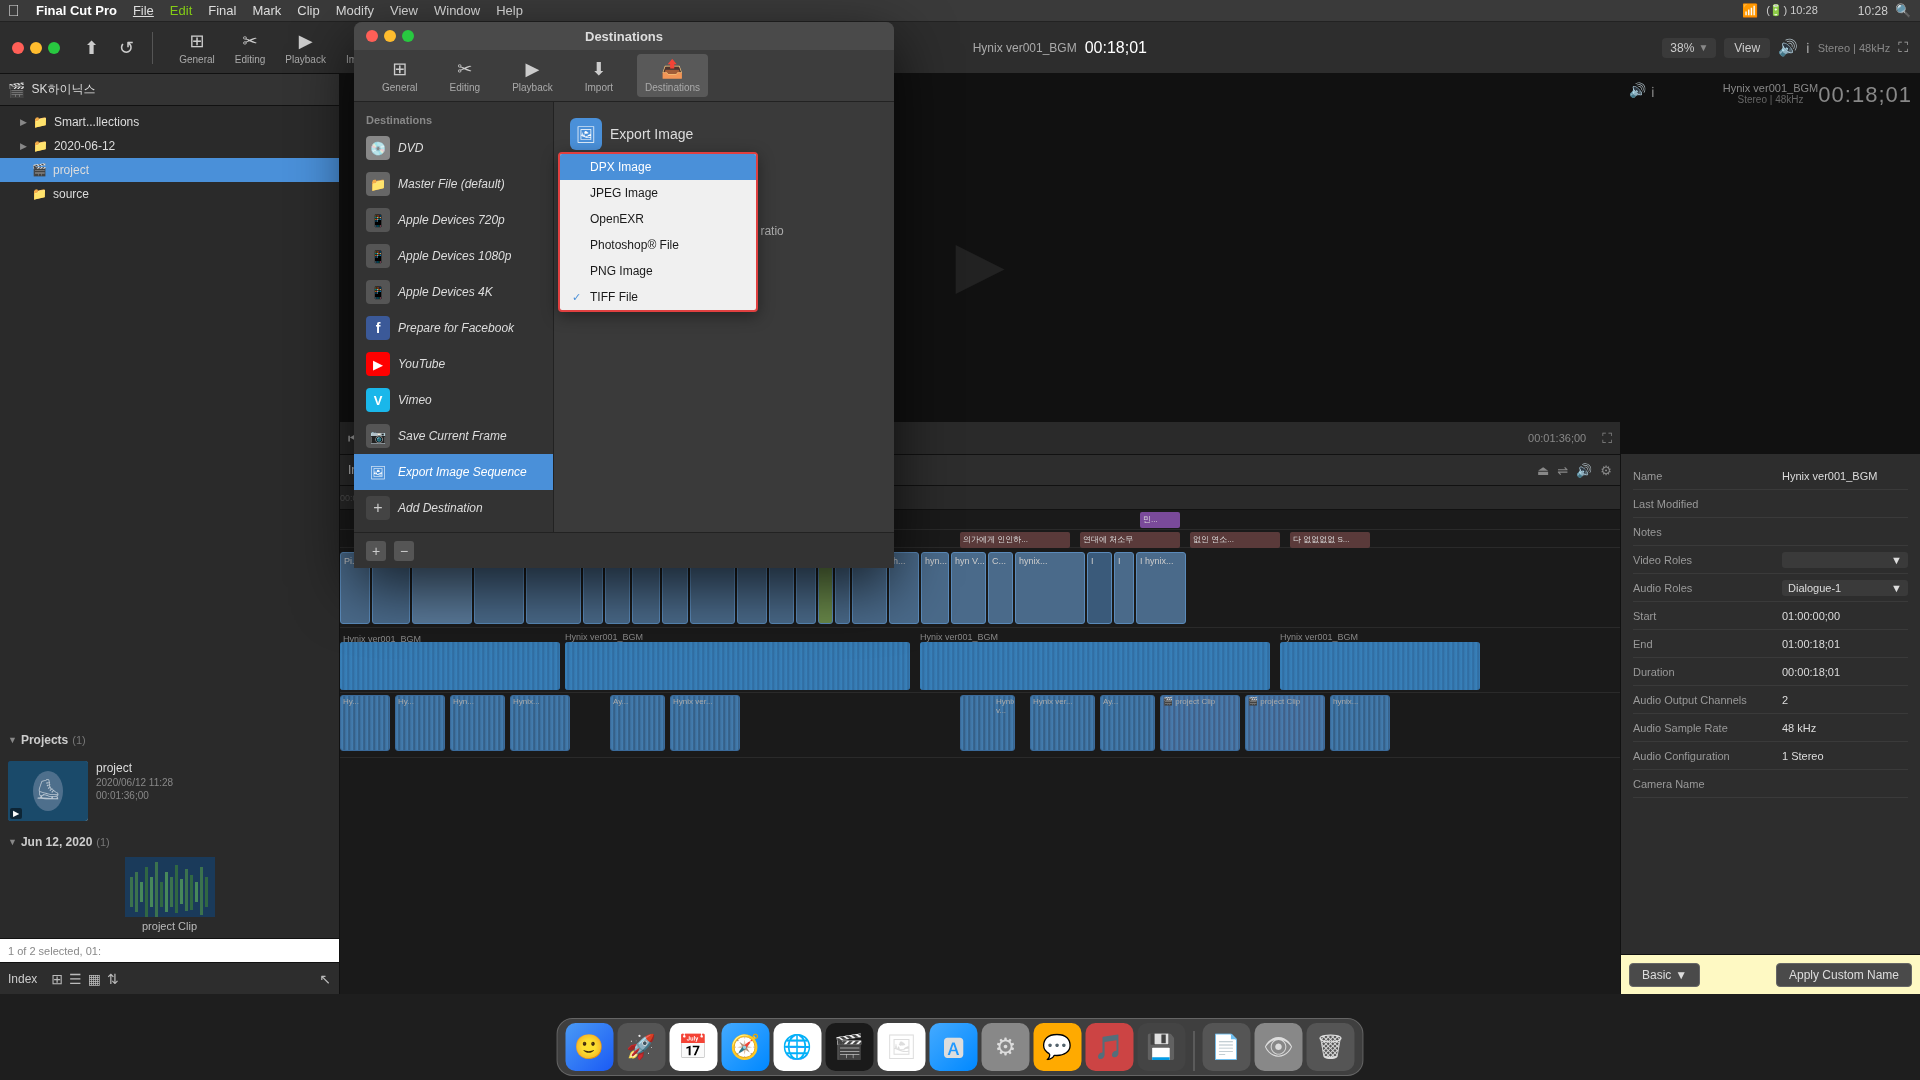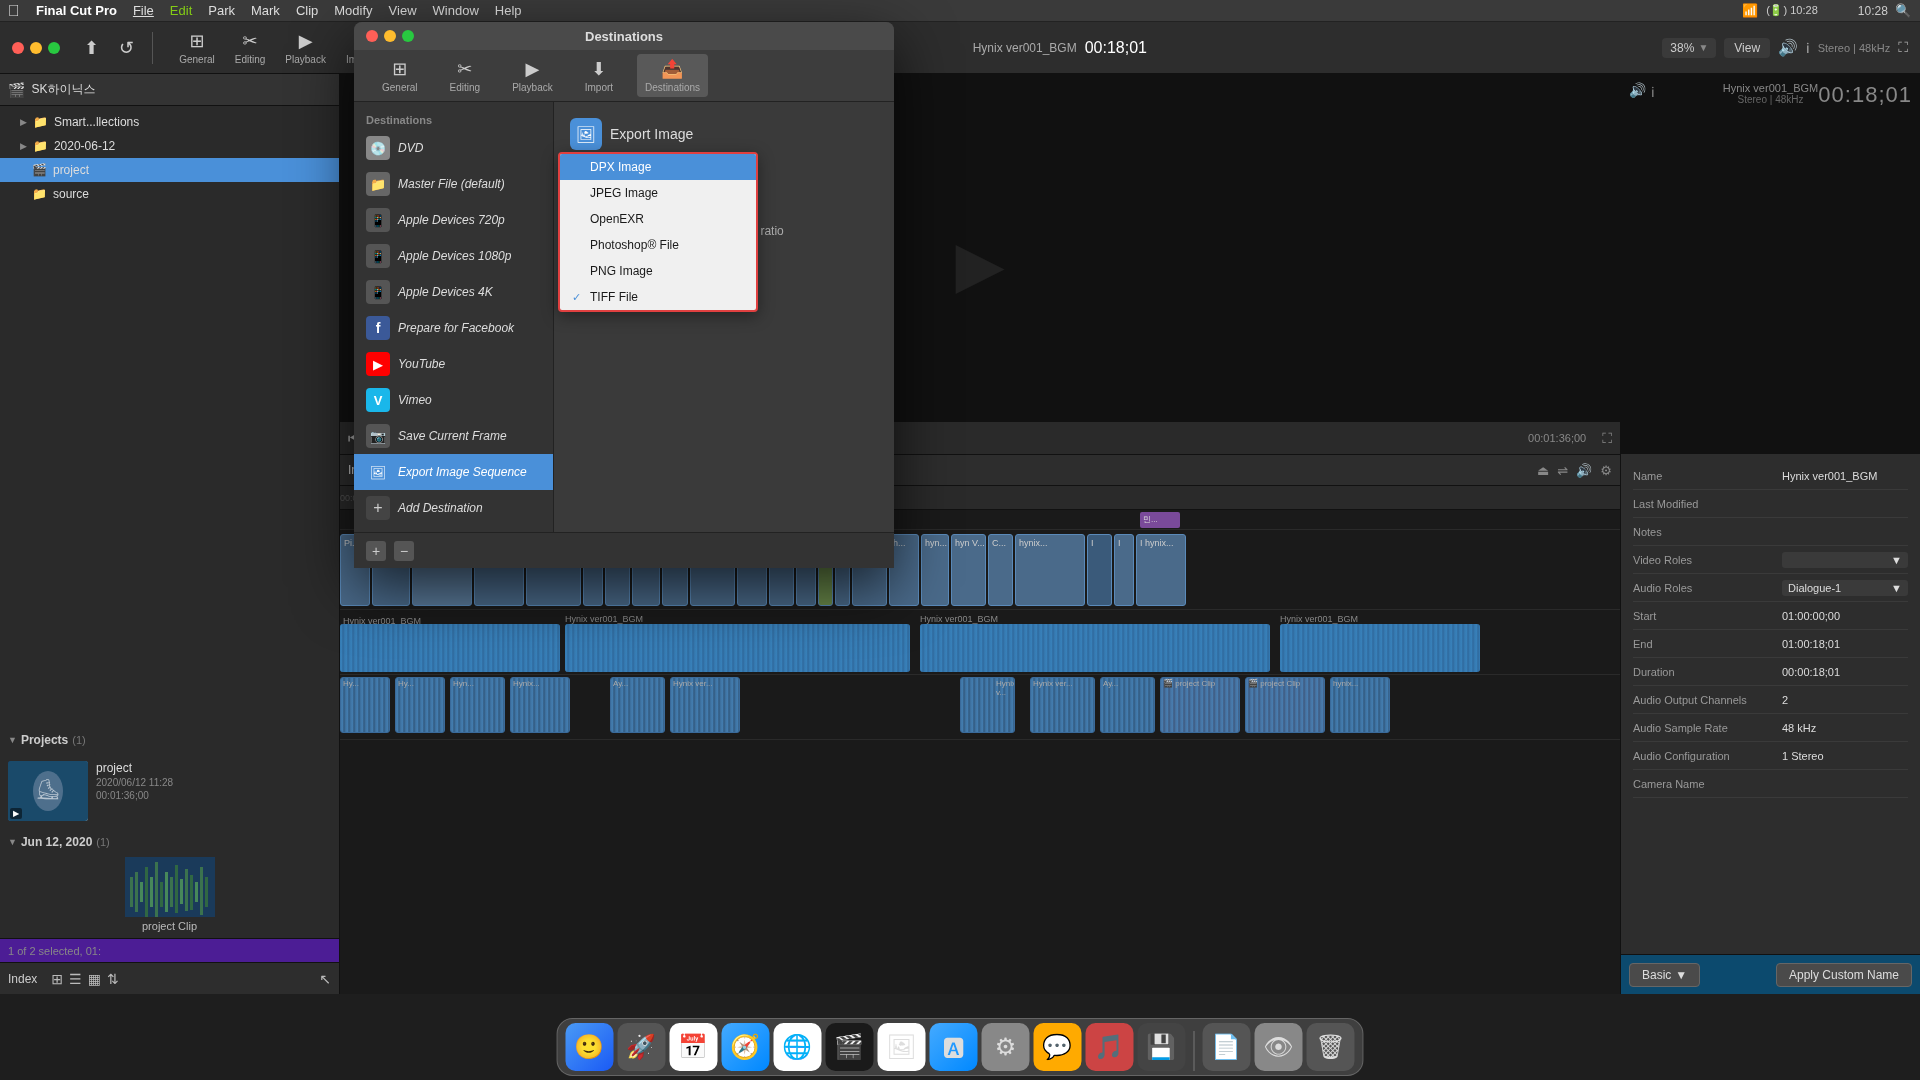--- a/index.html
+++ b/index.html
@@ -177,21 +177,21 @@
       height: 60px;
       background: linear-gradient(180deg, #1a4a7a 0%, #0a2a5a 60%, #333 100%);
       border-radius: 3px;
       position: relative;
     }
     .clip-label { font-size: 11px; color: #bbb; }
 
     
     #info-bar {
       height: 24px;
-      background: #4c1d95;
+      background: #ffffff;
       border-top: 1px solid #111;
       display: flex;
       align-items: center;
       padding: 0 8px;
       font-size: 11px;
       color: #888;
     }
 
     
     #bottom-left-toolbar {
@@ -386,21 +386,21 @@
       color: #ddd;
       display: flex;
       align-items: center;
       justify-content: space-between;
       background: #3a3a3a;
       border-radius: 3px;
       padding: 2px 6px;
     }
     #inspector-bottom {
       height: 40px;
-      background: #0c4a6e;
+      background: #fef9c3;
       border-top: 1px solid #111;
       display: flex;
       align-items: center;
       justify-content: space-between;
       padding: 0 8px;
     }
     .basic-btn {
       background: #4a4a4a;
       border: 1px solid #666;
       color: #ddd;
@@ -714,21 +714,21 @@
     }
   </style>
 </head>
 <body>
 
 <div id="menubar">
   <span style="font-size:16px;"></span>
   <span style="font-weight:bold;color:#fff;font-size:13px;">Final Cut Pro</span>
   <span style="font-size:13px;color:#ddd;text-decoration:underline;">File</span>
   <span style="font-size:13px;color:#84cc16;">Edit</span>
-  <span style="font-size:13px;color:#ddd;">Park</span>
+  <span style="font-size:13px;color:#ddd;">Final</span>
   <span style="font-size:13px;color:#ddd;">Mark</span>
   <span style="font-size:13px;color:#ddd;">Clip</span>
   <span style="font-size:13px;color:#ddd;">Modify</span>
   <span style="font-size:13px;color:#ddd;">View</span>
   <span style="font-size:13px;color:#ddd;">Window</span>
   <span style="font-size:13px;color:#ddd;">Help</span>
   <div class="right-icons">
     <span style="font-size:13px;">📶</span>
     <span style="font-size:11px;color:#ccc;">(🔋) 10:28</span>
     <span style="font-size:12px;color:#ccc;margin-left:32px;">10:28</span>
@@ -930,20 +930,29 @@
       </div>
       <div id="timeline-tracks">
 
         <div class="caption-row" style="height:20px;top:0;position:relative;">
           <div class="sub-clip" style="left:40px;width:100px;">실연은 없어다</div>
           <div class="sub-clip" style="left:200px;width:90px;">이 사람은, 없어</div>
           <div class="sub-clip" style="left:350px;width:80px;">자연이 없어</div>
           <div class="sub-clip" style="left:800px;width:40px;">민...</div>
         </div>
 
+        <div class="caption-row" style="height:18px;background:#1a1a1a;">
+          <div class="sub-clip" style="left:40px;width:130px;background:#5a3a3a;">축로가 삭제다인 - Blur</div>
+          <div class="sub-clip" style="left:185px;width:140px;background:#5a3a3a;">당연 없앤가지 없다인다 - Blur</div>
+          <div class="sub-clip" style="left:345px;width:130px;background:#5a3a3a;">주이 없없없없다 - Blur</div>
+          <div class="sub-clip" style="left:620px;width:110px;background:#5a3a3a;">의가에게 인인하...</div>
+          <div class="sub-clip" style="left:740px;width:100px;background:#5a3a3a;">연대에 처소무</div>
+          <div class="sub-clip" style="left:850px;width:90px;background:#5a3a3a;">없인 연소...</div>
+          <div class="sub-clip" style="left:950px;width:80px;background:#5a3a3a;">다 없없없없 S...</div>
+        </div>
 
         <div class="track-row" style="height:80px;">
           <div class="track-clip" style="left:0;width:30px;background:#4a6a8a;">
             <span class="track-clip-label">Pi...</span>
           </div>
           <div class="track-clip" style="left:32px;width:38px;background:#4a6a8a;">
             <span class="track-clip-label">Park...</span>
           </div>
           <div class="track-clip" style="left:72px;width:60px;background:#5a7a9a;">
             <span class="track-clip-label">Park_Kim</span>

